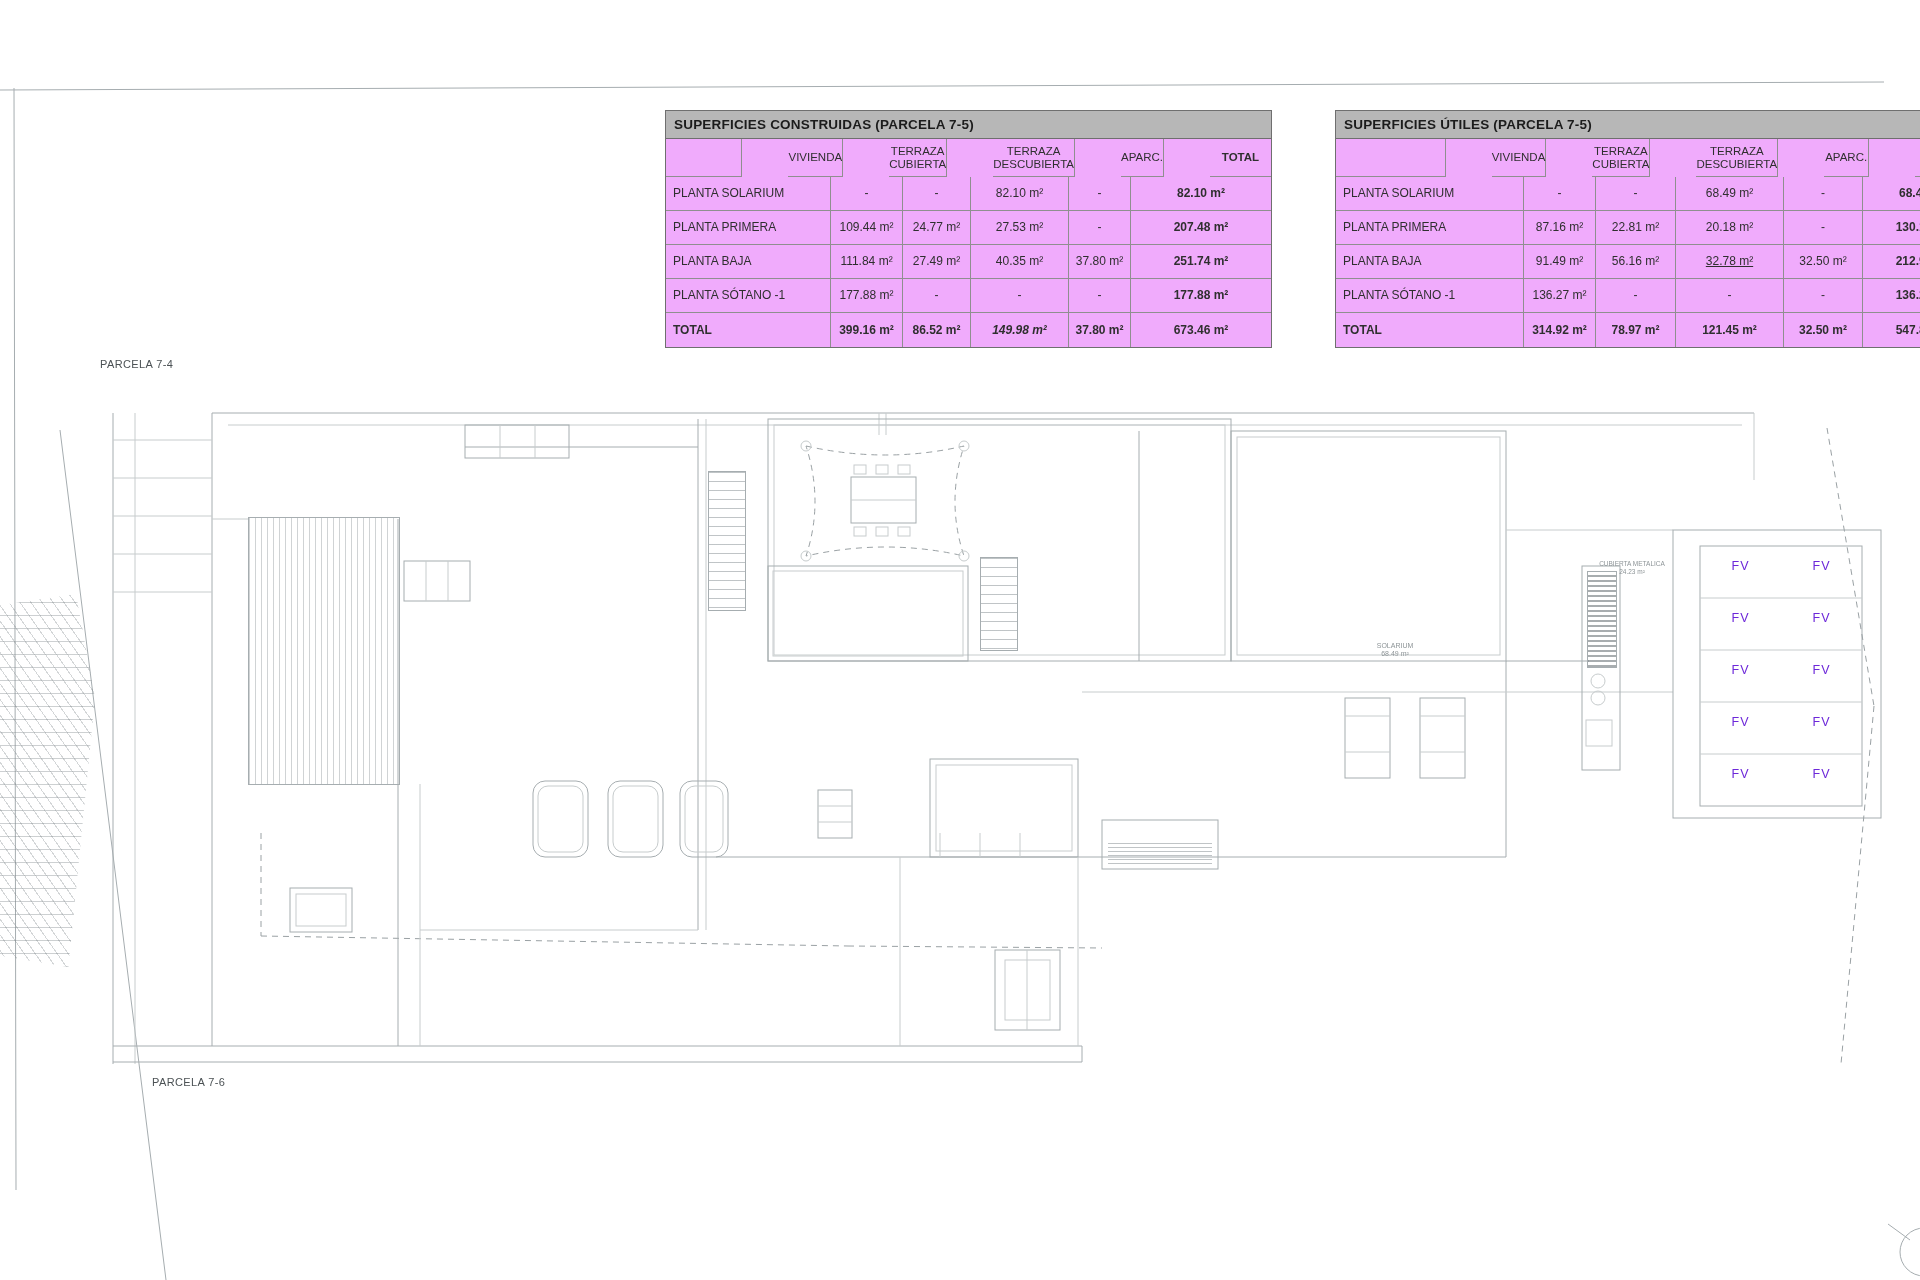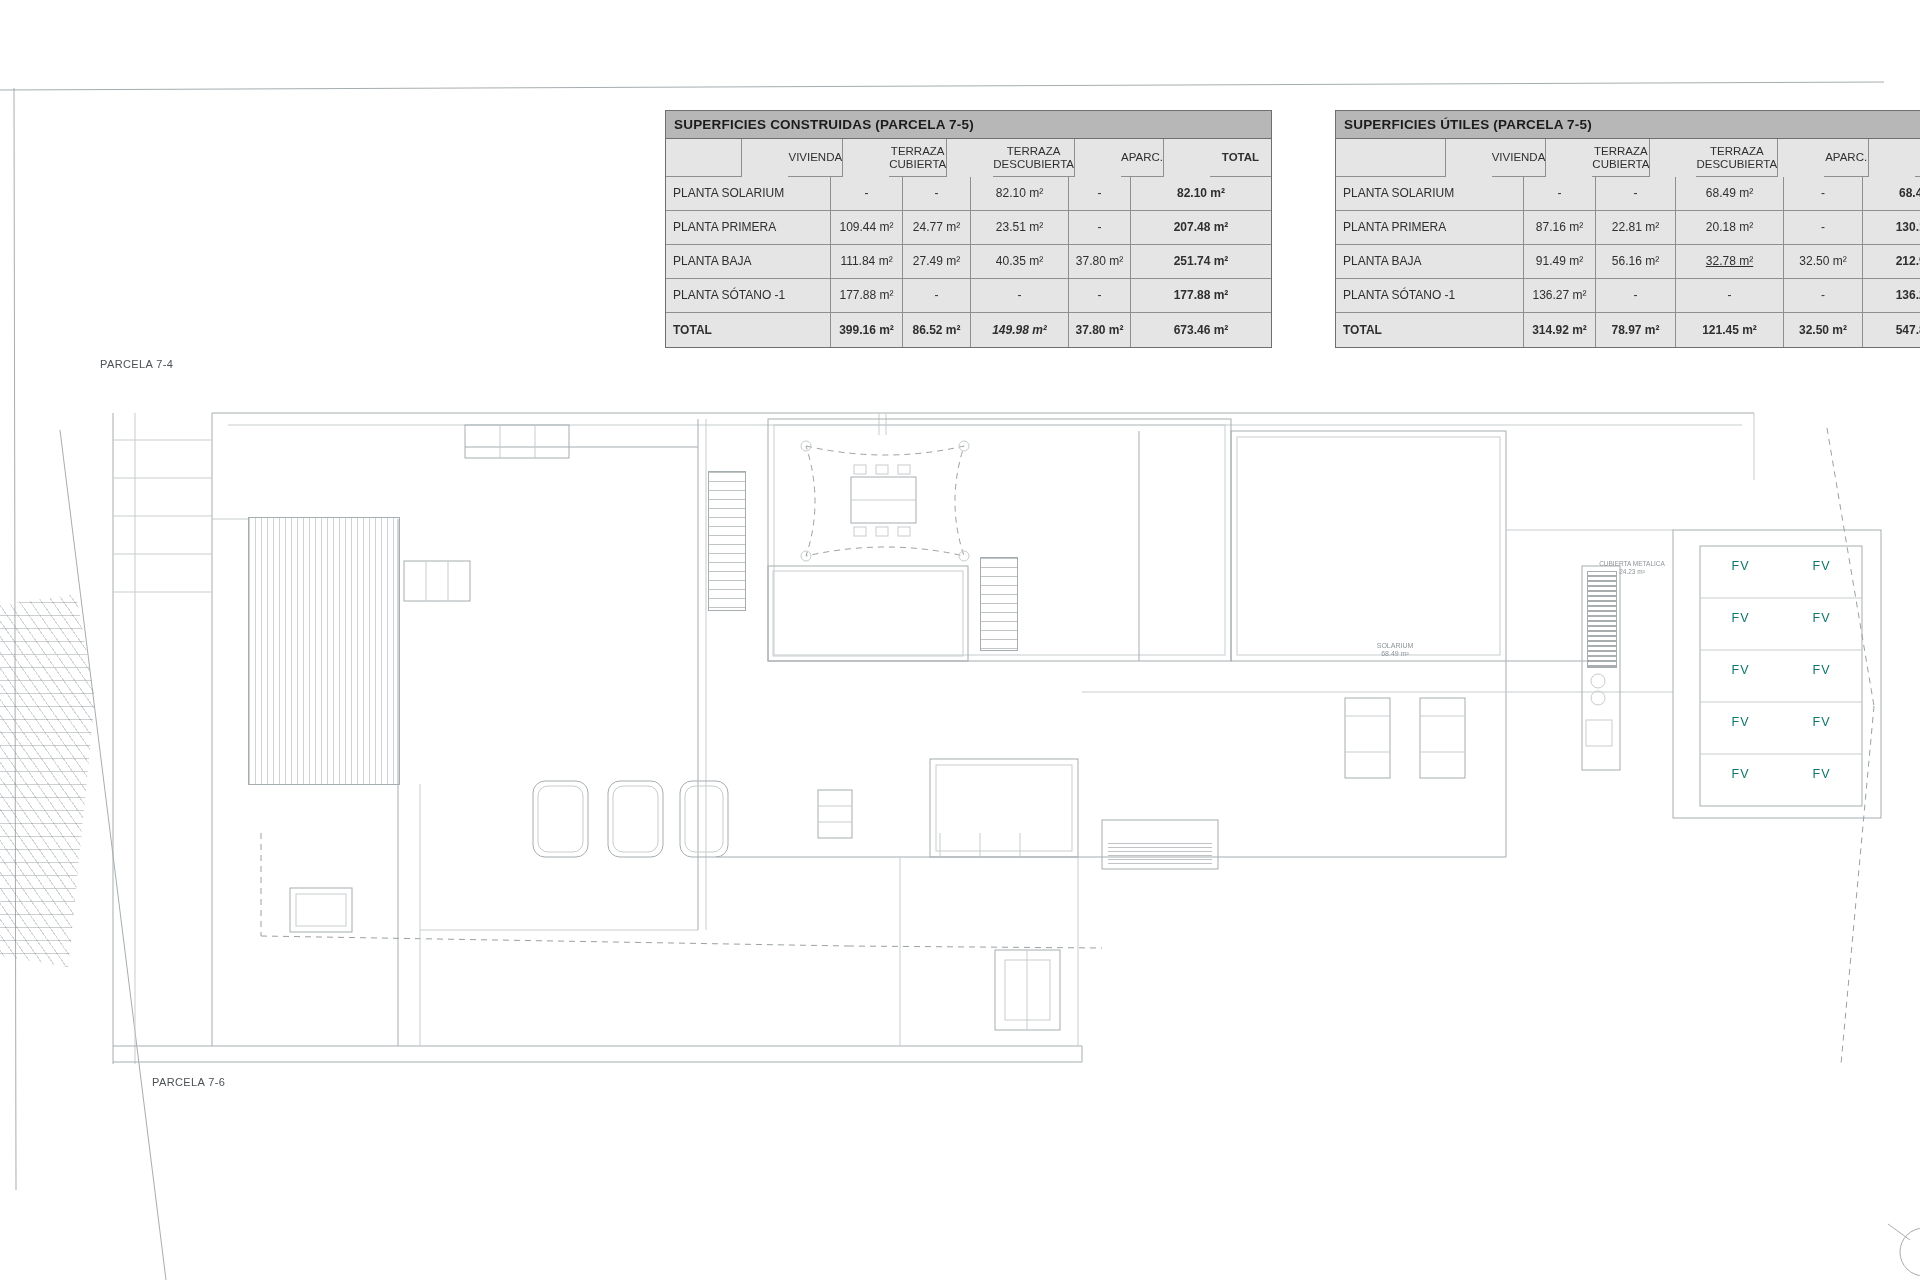--- a/index.html
+++ b/index.html
@@ -4,21 +4,21 @@
 <style>
   html,body{margin:0;padding:0;background:#ffffff;}
   #page{position:relative;width:1920px;height:1280px;overflow:hidden;background:#ffffff;
         font-family:"Liberation Sans",sans-serif;}
   svg.linework{position:absolute;left:0;top:0;pointer-events:none;}
   .ln{stroke:#a6adb0;stroke-width:1;fill:none;}
   .lf{stroke:#c7cccd;stroke-width:1;fill:none;}
   .ld{stroke:#9aa1a4;stroke-width:1;fill:none;stroke-dasharray:6 5;}
 
   
-  .area-table{position:absolute;background:#e5e5e5;border:1.5px solid #6f6f6f;box-sizing:content-box;}
+  .area-table{position:absolute;background:#f0abfc;border:1.5px solid #6f6f6f;box-sizing:content-box;}
   .tbl-title{background:#b7b7b7;color:#1c1c1c;font-weight:bold;font-size:13.5px;letter-spacing:.2px;
              height:27px;display:flex;align-items:center;padding-left:8px;border-bottom:1px solid #6f6f6f;}
   .tbl-row{display:flex;height:34px;}
   .tbl-row.tbl-head{height:38px;gap:46px;}
   .tbl-cell{box-sizing:border-box;border-right:1px solid #8f8f8f;border-bottom:1px solid #8f8f8f;
             display:flex;align-items:center;justify-content:center;text-align:center;
             font-size:12px;color:#2f2f2f;line-height:13px;}
   .tbl-cell:last-child{border-right:none;}
   .tbl-row:last-child .tbl-cell{border-bottom:none;}
   .tbl-head .tbl-cell{font-size:11.5px;}
@@ -36,21 +36,21 @@
   .stair{position:absolute;border:1px solid #a6adb0;
     background:repeating-linear-gradient(180deg, rgba(140,148,152,.55) 0 1px, transparent 1px 9px);}
   .grill{position:absolute;left:1587px;top:571px;width:28px;height:95px;border:1px solid #a6adb0;
     background:repeating-linear-gradient(0deg, rgba(110,118,122,.6) 0 2px, transparent 2px 5px);}
   .grate{position:absolute;left:1108px;top:843px;width:104px;height:21px;
     background:repeating-linear-gradient(0deg, rgba(130,138,142,.5) 0 1px, transparent 1px 4px);}
 
   .fv-labels{position:absolute;left:1700px;top:540px;width:162px;height:262px;
     display:grid;grid-template-columns:1fr 1fr;grid-auto-rows:52px;}
   .fv-labels span{display:flex;align-items:center;justify-content:center;
-    font-size:12.5px;color:#0f766e;letter-spacing:1px;}
+    font-size:12.5px;color:#6d28d9;letter-spacing:1px;}
 
   .parcel-label{position:absolute;font-size:11px;color:#4b5154;letter-spacing:.4px;}
   .plan-note{position:absolute;text-align:center;font-size:7px;line-height:8px;color:#8d9497;}
 </style>
 </head>
 <body>
 
 <div id="page">
 
   <svg class="linework" width="1920" height="1280" viewBox="0 0 1920 1280">
@@ -221,21 +221,21 @@
           <div class="tbl-cell" style="width: 72px;">-</div>
           <div class="tbl-cell" style="width: 68px;">-</div>
           <div class="tbl-cell" style="width: 98px;">82.10 m²</div>
           <div class="tbl-cell" style="width: 62px;">-</div>
           <div class="tbl-cell b" style="width: 140px;">82.10 m²</div>
         </div>
         <div class="tbl-row">
           <div class="tbl-cell lbl" style="width: 165px;">PLANTA PRIMERA</div>
           <div class="tbl-cell" style="width: 72px;">109.44 m²</div>
           <div class="tbl-cell" style="width: 68px;">24.77 m²</div>
-          <div class="tbl-cell" style="width: 98px;">23.51 m²</div>
+          <div class="tbl-cell" style="width: 98px;">27.53 m²</div>
           <div class="tbl-cell" style="width: 62px;">-</div>
           <div class="tbl-cell b" style="width: 140px;">207.48 m²</div>
         </div>
         <div class="tbl-row">
           <div class="tbl-cell lbl" style="width: 165px;">PLANTA BAJA</div>
           <div class="tbl-cell" style="width: 72px;">111.84 m²</div>
           <div class="tbl-cell" style="width: 68px;">27.49 m²</div>
           <div class="tbl-cell" style="width: 98px;">40.35 m²</div>
           <div class="tbl-cell" style="width: 62px;">37.80 m²</div>
           <div class="tbl-cell b" style="width: 140px;">251.74 m²</div>

